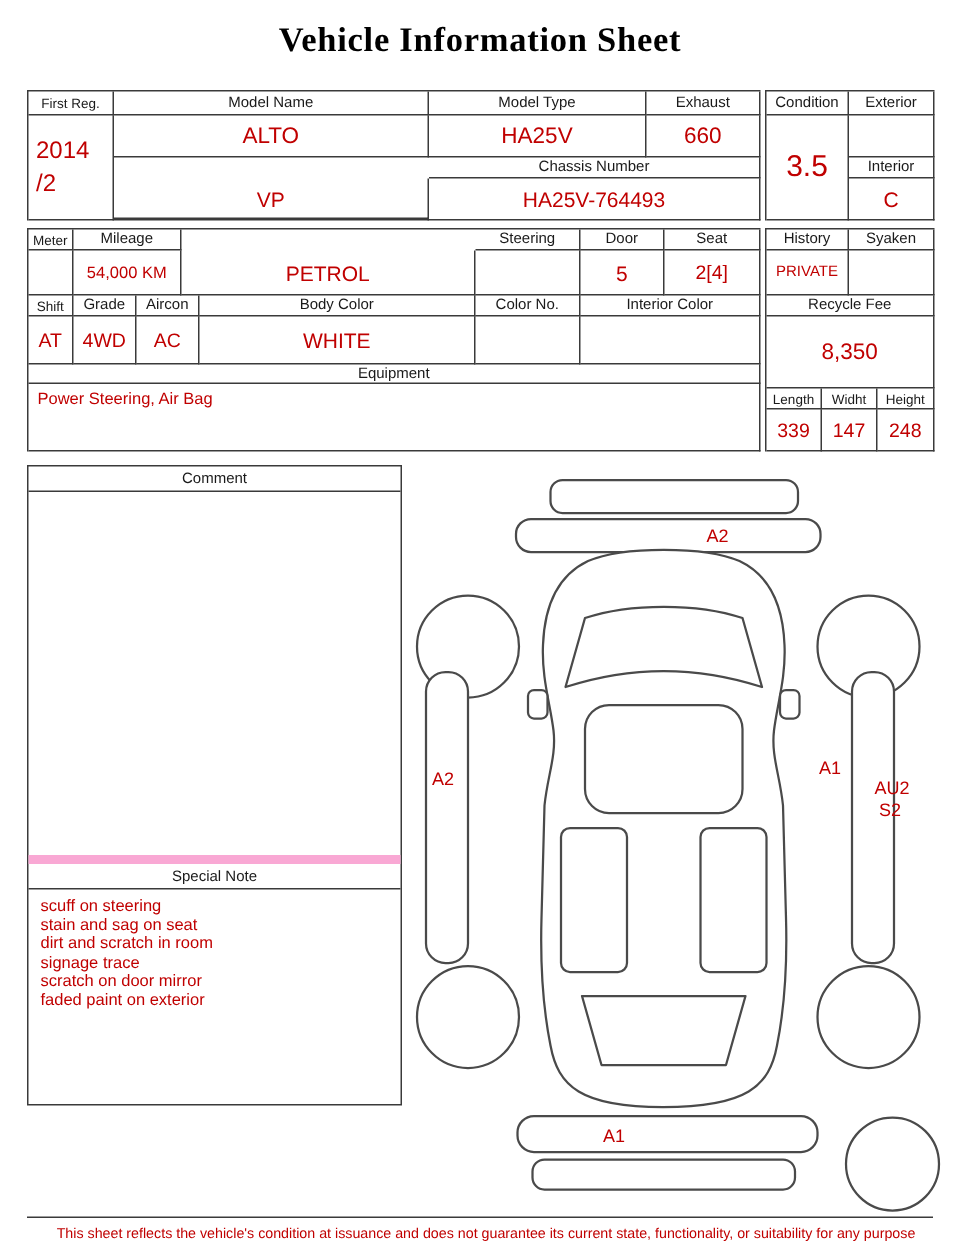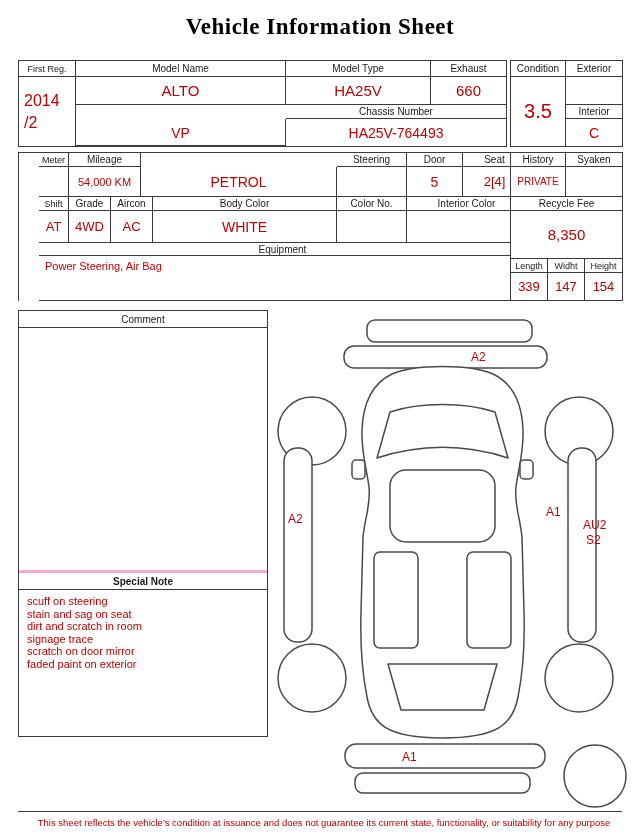--- a/index.html
+++ b/index.html
@@ -28,21 +28,21 @@
               padding-left:5px; font-size:16px; line-height:1.35; }
   .comment-box {
     position:absolute; left:18px; top:310px; width:250px; height:427px;
     border:1px solid #3a3a3a; box-sizing:border-box; background:#fff;
   }
   .box-hdr {
     height:16px; display:flex; align-items:center; justify-content:center;
     font-size:10px; color:#1a1a1a;
   }
   .comment-space { height:242px; }
-  .special-hdr { border-top:3px solid #f9a8d4; border-bottom:1px solid #3a3a3a;font-weight:bold; }
+  .special-hdr { border-top:6px solid #f9a8d4; border-bottom:1px solid #3a3a3a; }
   .notes { padding:5px 0 0 8px; }
   .note-line { font-size:11px; line-height:12.5px; color:#c00000; }
   .diagram-wrap { position:absolute; left:270px; top:312px; width:365px; height:498px; }
   .bottom-rule { position:absolute; left:18px; top:811px; width:604px; height:0;
                  border-top:1px solid #3a3a3a; }
   .disclaimer {
     position:absolute; left:4px; top:817px; width:640px; text-align:center;
     font-size:9.5px; color:#c00000;
   }
   svg .outline { fill:#ffffff; stroke:#4a4a4a; stroke-width:1.5; }
@@ -77,21 +77,21 @@
 
   <div class="block" style="left:510px; top:60px; grid-template-columns:55px 57px; grid-template-rows:16px 28px 14px 28px;">
     <div class="cell hdr" style="grid-column:1; grid-row:1;">Condition</div>
     <div class="cell hdr" style="grid-column:2; grid-row:1;">Exterior</div>
     <div class="cell val" style="grid-column:1; grid-row:2 / span 3; font-size:20px;">3.5</div>
     <div class="cell val" style="grid-column:2; grid-row:2; font-size:14px;"></div>
     <div class="cell hdr" style="grid-column:2; grid-row:3;">Interior</div>
     <div class="cell val" style="grid-column:2; grid-row:4; font-size:14px;">C</div>
   </div>
 
-  <div class="block" style="left:18px; top:152px; grid-template-columns:30px 42px 30px 12px 184px 70px 56px 64px; grid-template-rows:14px 30px 14px 32px 13px 45px;padding-left:20px;">
+  <div class="block" style="left:18px; top:152px; grid-template-columns:30px 42px 30px 12px 184px 70px 56px 64px; grid-template-rows:14px 30px 14px 32px 13px 45px;">
     <div class="cell hdr" style="grid-column:1; grid-row:1; font-size:9px;">Meter</div>
     <div class="cell hdr" style="grid-column:2 / span 2; grid-row:1;">Mileage</div>
     <div class="cell hdr" style="grid-column:6; grid-row:1;">Steering</div>
     <div class="cell hdr" style="grid-column:7; grid-row:1;">Door</div>
     <div class="cell hdr" style="grid-column:8; grid-row:1;">Seat</div>
 
     <div class="cell val" style="grid-column:1; grid-row:2;"></div>
     <div class="cell val" style="grid-column:2 / span 2; grid-row:2; font-size:11px;">54,000 KM</div>
     <div class="cell val" style="grid-column:4 / span 2; grid-row:2; font-size:14px;">PETROL</div>
     <div class="cell val" style="grid-column:6; grid-row:2;"></div>
@@ -123,21 +123,21 @@
     <div class="cell val" style="grid-column:3 / span 2; grid-row:2;"></div>
 
     <div class="cell hdr" style="grid-column:1 / span 4; grid-row:3;">Recycle Fee</div>
     <div class="cell val" style="grid-column:1 / span 4; grid-row:4; font-size:15px;">8,350</div>
 
     <div class="cell hdr" style="grid-column:1; grid-row:5; font-size:9px;">Length</div>
     <div class="cell hdr" style="grid-column:2 / span 2; grid-row:5; font-size:9px;">Widht</div>
     <div class="cell hdr" style="grid-column:4; grid-row:5; font-size:9px;">Height</div>
     <div class="cell val" style="grid-column:1; grid-row:6; font-size:13px;">339</div>
     <div class="cell val" style="grid-column:2 / span 2; grid-row:6; font-size:13px;">147</div>
-    <div class="cell val" style="grid-column:4; grid-row:6; font-size:13px;">154</div>
+    <div class="cell val" style="grid-column:4; grid-row:6; font-size:13px;">248</div>
   </div>
 
   <div class="comment-box">
     <div class="box-hdr" style="border-bottom:1px solid #3a3a3a;">Comment</div>
     <div class="comment-space"></div>
     <div class="box-hdr special-hdr">Special Note</div>
     <div class="notes">
       <div class="note-line">scuff on steering</div>
       <div class="note-line">stain and sag on seat</div>
       <div class="note-line">dirt and scratch in room</div>

